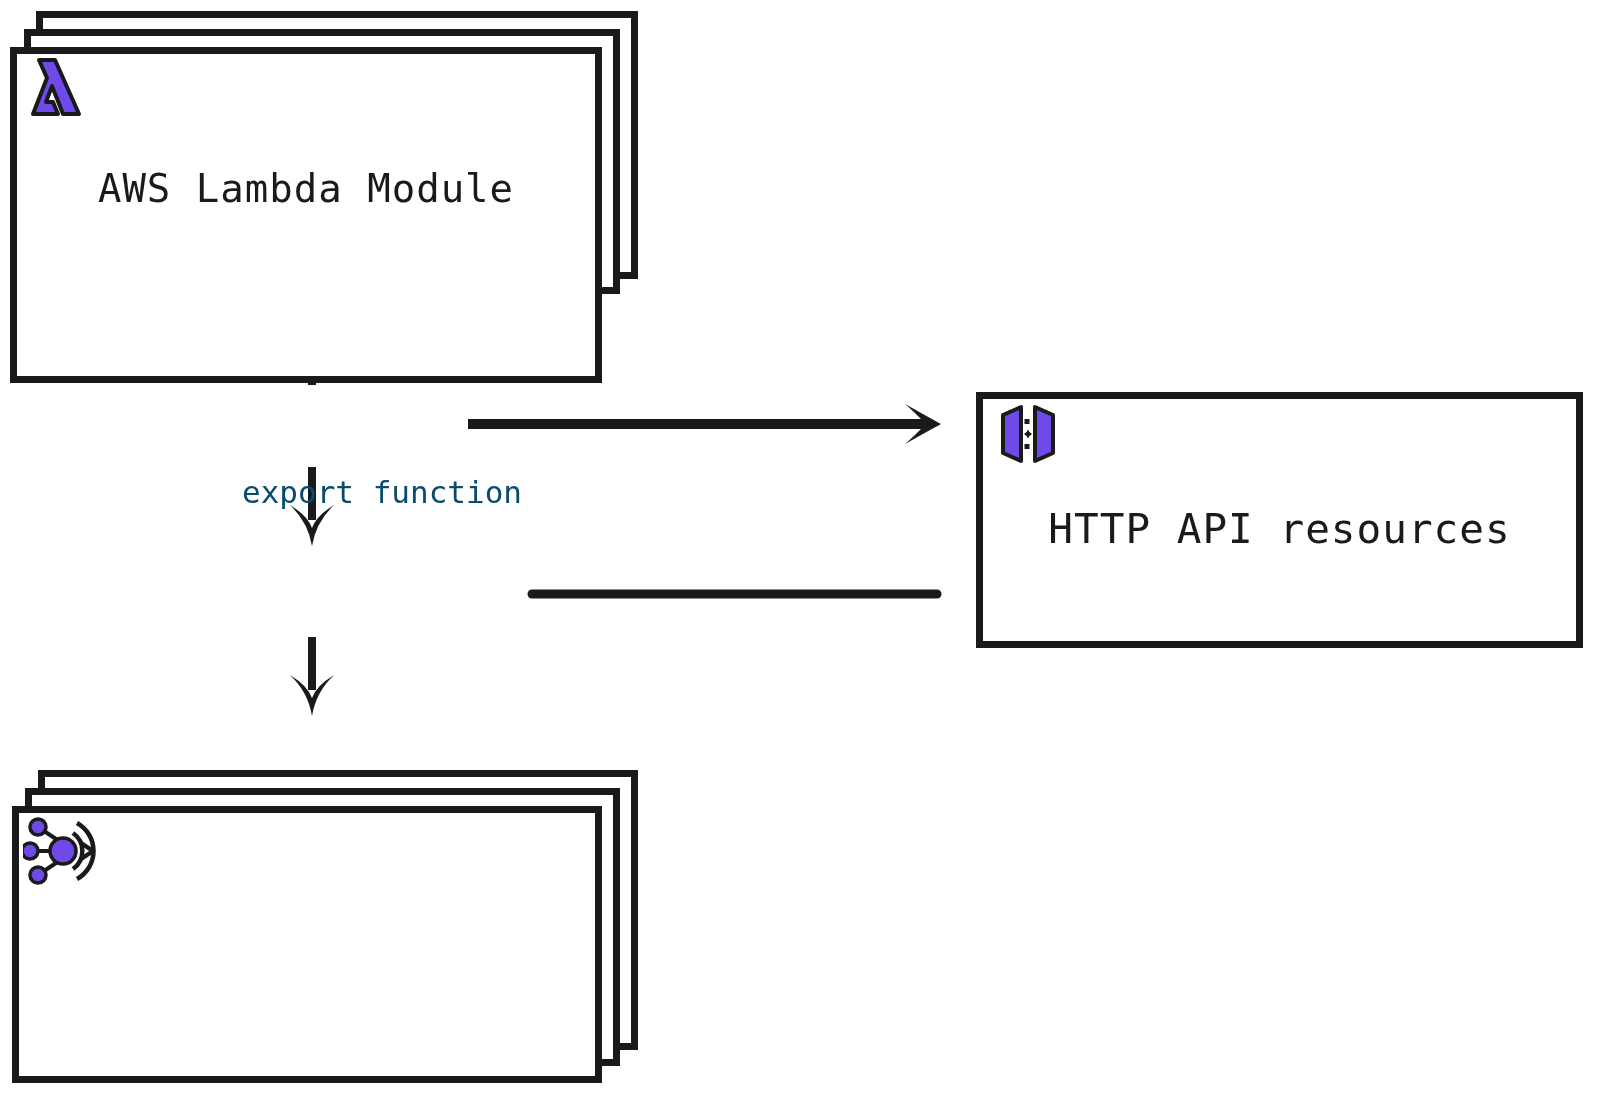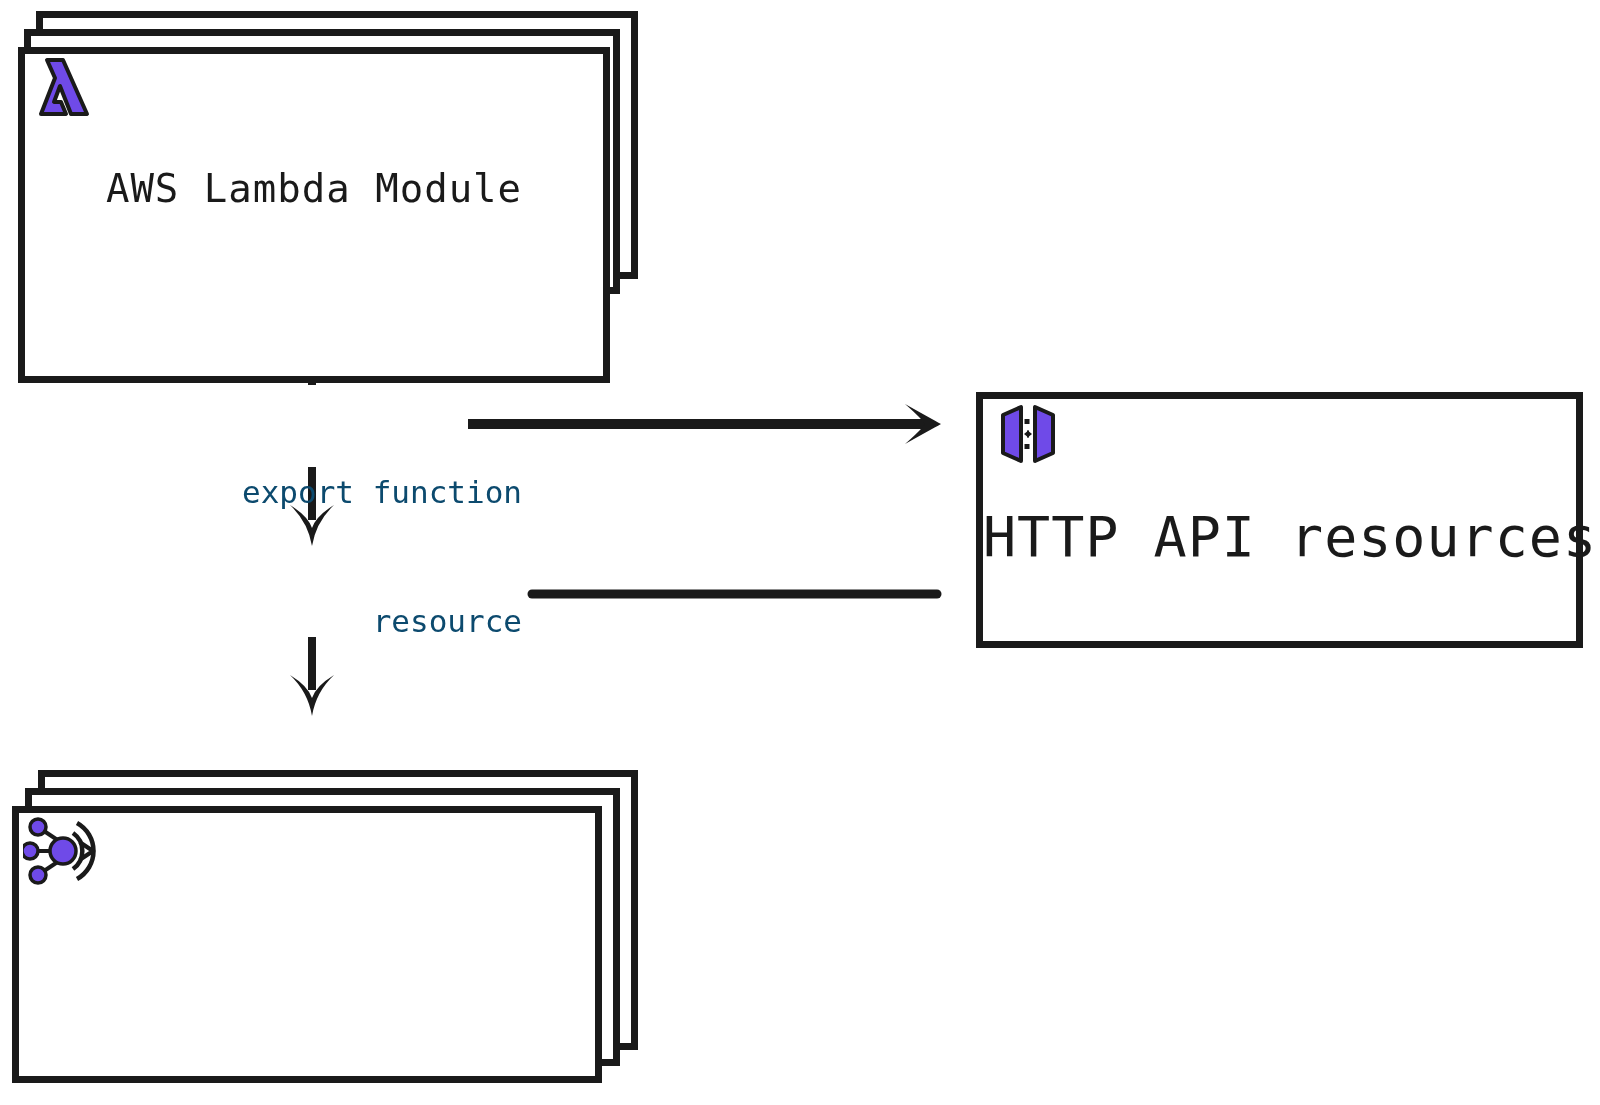--- a/index.html
+++ b/index.html
@@ -46,21 +46,21 @@
   }
 
   
   .plainbox {
     position: absolute;
     background: #ffffff;
     border: 7px solid #1a1a1a;
     box-sizing: border-box;
   }
   .plainbox .card-label {
-    font-size: 55px;
+    font-size: 41px;
     text-align: center;
   }
 
   
   .icon {
     position: absolute;
   }
 
   
   .edge-svg {
@@ -106,21 +106,21 @@
 
     <path d="M532,594 L937,594" stroke="#1a1a1a" stroke-width="9" fill="none" stroke-linecap="round"></path>
   </svg>
 
   <div class="stack" style="left:0px; top:0px; width:650px; height:330px;">
 
     <div class="card back2" style="left:36px; top:11px; width:602px; height:268px;"></div>
 
     <div class="card back1" style="left:24px; top:29px; width:596px; height:265px;"></div>
 
-    <div class="card front" style="left:18px; top:47px; width:592px; height:336px;">
+    <div class="card front" style="left:10px; top:47px; width:592px; height:336px;">
 
       <span class="icon" style="left:8px; top:2px; width:64px; height:64px;">
         <svg width="64" height="64" viewBox="0 0 64 64">
           <path d="M14,4 L30,4 L54,58 L38,58 L27,30 L21,46 L28,46 L33,58 L8,58 L22,22 Z" fill="#6f4ae8" stroke="#1a1a1a" stroke-width="4" stroke-linejoin="round"></path>
         </svg>
       </span>
 
       <div class="card-label" style="top:112px;">AWS Lambda Module</div>
     </div>
   </div>
@@ -171,17 +171,16 @@
           <circle cx="7" cy="36" r="8" fill="#6f4ae8" stroke="#1a1a1a" stroke-width="3.5"></circle>
           <circle cx="15" cy="60" r="8" fill="#6f4ae8" stroke="#1a1a1a" stroke-width="3.5"></circle>
         </svg>
       </span>
 
     </div>
   </div>
 
   <div class="edge-label" style="left:102px; top:385px; width:420px;">
     <div>export function</div>
-    <div>resource</div>
   </div>
 
 
 </div>
 
 </body></html>

